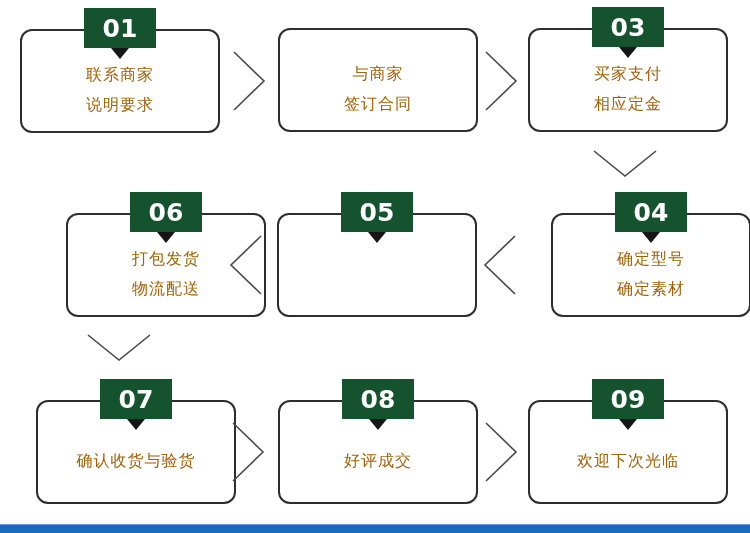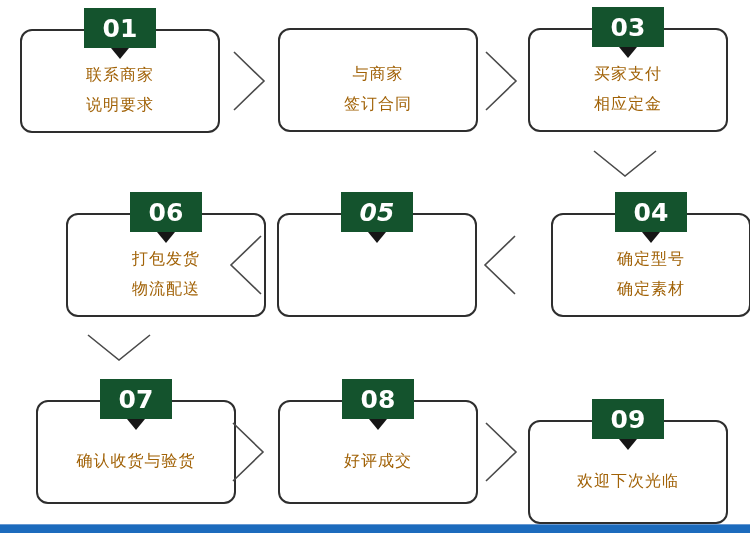--- a/index.html
+++ b/index.html
@@ -76,25 +76,25 @@
     height: 9px;
     background: #1c6bbd;
     border-top: 1px solid #6899d2;
     box-sizing: border-box;
   }
   
   .pos-1 { left: 20px;  top: 29px;  }
   .pos-2 { left: 278px; top: 28px;  }
   .pos-3 { left: 528px; top: 28px; text-align: right;  }
   .pos-4 { left: 527px; top: 213px; margin-left: 24px; }
-  .pos-5 { left: 277px; top: 213px; font-style: italic; }
+  .pos-5 { left: 277px; top: 213px; }
   .pos-6 { left: 20px;  top: 213px; margin-left: 46px; }
   .pos-7 { left: 20px;  top: 400px; margin-left: 16px; }
   .pos-8 { left: 278px; top: 400px; }
-  .pos-9 { left: 528px; top: 420px; }
+  .pos-9 { left: 528px; top: 400px; }
   .apos-1 { left: 232px; top: 50px;  }
   .apos-2 { left: 484px; top: 50px;  }
   .apos-3 { left: 592px; top: 149px; }
   .apos-4 { left: 483px; top: 234px; }
   .apos-5 { left: 229px; top: 234px; }
   .apos-6 { left: 86px;  top: 333px; }
   .apos-7 { left: 231px; top: 421px; }
   .apos-8 { left: 484px; top: 421px; }
 </style>
 </head>

